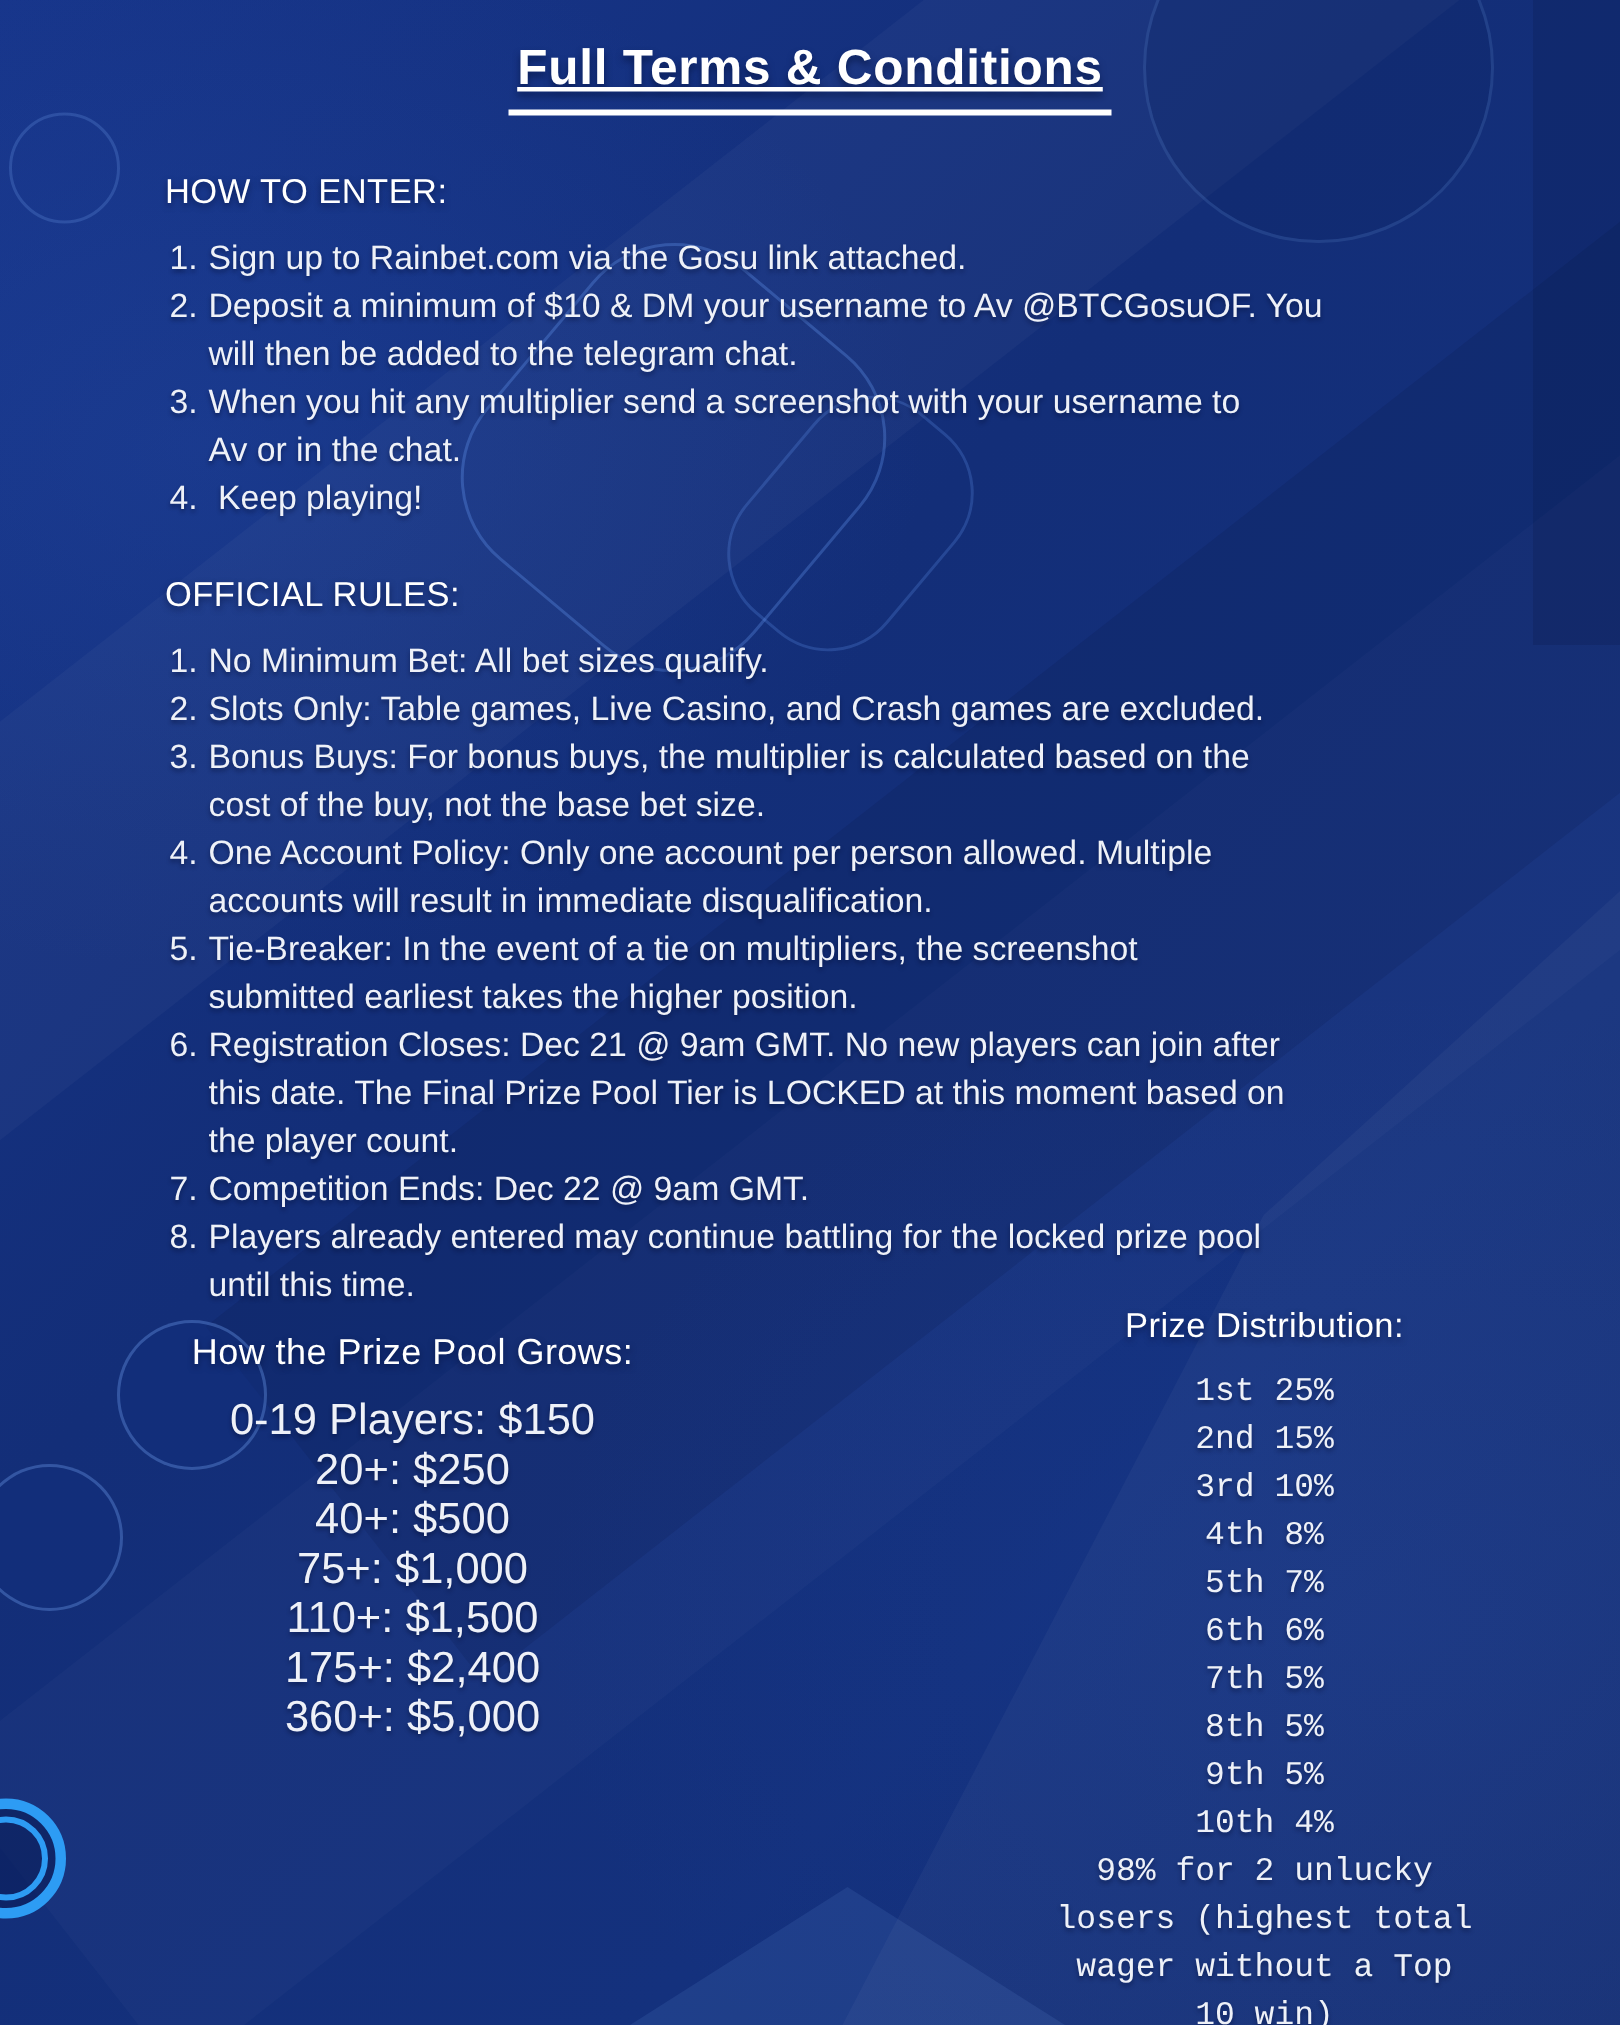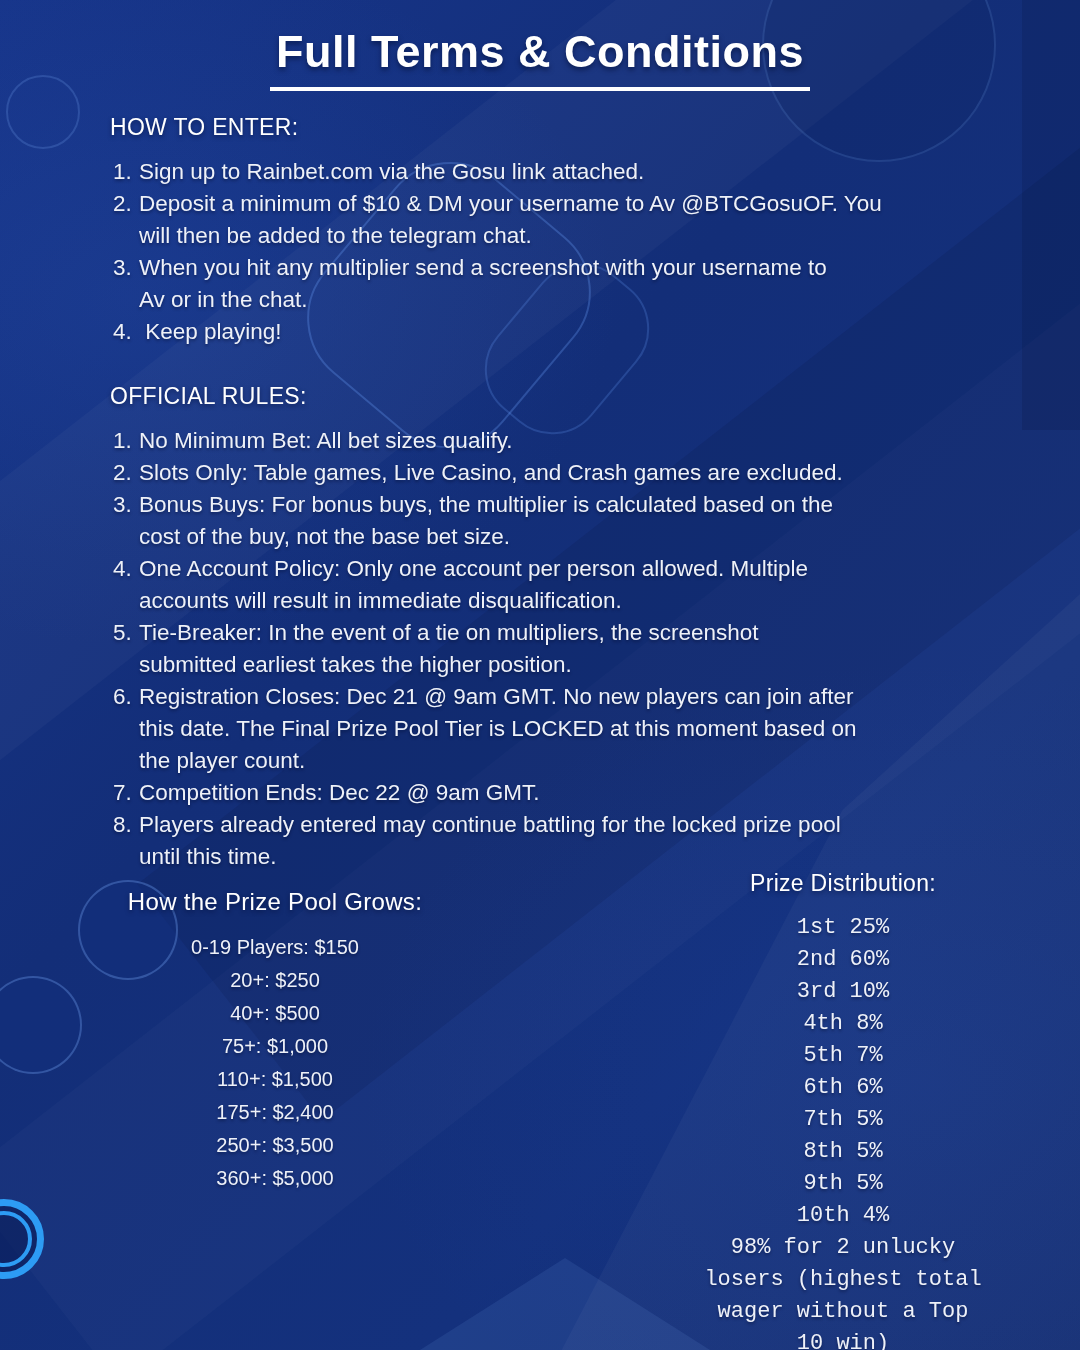--- a/index.html
+++ b/index.html
@@ -37,36 +37,37 @@
     border-radius: 50%; border: 7px solid #2d9cf4; background: rgba(10,30,90,0.6);
   }
   .logo-partial::after {
     content: ""; position: absolute; inset: 5px;
     border-radius: 50%; border: 4px solid #2d9cf4;
   }
   
   .title-wrap { position: absolute; top: 26px; left: 0; width: 100%; text-align: center; }
   .title-wrap span {
     display: inline-block;
-    font-size: 45px; font-weight: 800; color: #ffffff; letter-spacing: 0.5px;
+    font-size: 33px; font-weight: 800; color: #ffffff; letter-spacing: 0.5px;
     border-bottom: 4px solid #ffffff; padding: 0 6px 9px 6px;
     text-shadow: 0 3px 5px rgba(0,12,50,0.55);
+    text-decoration: underline;
   }
   section { position: absolute; }
   h2 { margin: 15px; font-size: 23px; font-weight: 400; color: #ffffff; letter-spacing: 0.3px; text-shadow: 0 2px 4px rgba(0,12,50,0.55); }
   #howto { left: 95px; top: 99px; width: 905px; }
   #rules { left: 95px; top: 368px; width: 905px; }
   ol { list-style: none; margin: 3px 0 0 0; padding: 0 0 0 18px; }
   li { display: flex; font-size: 22.5px; line-height: 32px; color: #eef1f8; text-shadow: 0 2px 3px rgba(0,10,45,0.45); }
   li .num { flex: 0 0 26px; white-space: pre; }
   li .txt { flex: 1; white-space: pre-wrap; }
   #pool { left: 60px; top: 873px; width: 430px; text-align: center; }
   #pool h2 { font-size: 24px; }
   #pool .rows { margin-top: 4px; }
-  #pool .row { font-size: 20px; line-height: 33px; color: #eef1f8; text-shadow: 0 2px 3px rgba(0,10,45,0.45); }
+  #pool .row { font-size: 29px; line-height: 33px; color: #eef1f8; text-shadow: 0 2px 3px rgba(0,10,45,0.45); }
   #dist { left: 693px; top: 855px; width: 300px; text-align: center; }
   #dist h2 { font-size: 23px; }
   #dist .rows { margin-top: 6px; font-family: Liberation Mono, monospace; }
   #dist .row { font-size: 22px; line-height: 32px; color: #eef1f8; white-space: pre-wrap; text-shadow: 0 2px 3px rgba(0,10,45,0.45); }
 </style>
 </head>
 <body>
 
 <div class="page">
 
@@ -177,34 +178,33 @@
         <div class="row">20+: $250</div>
 
         <div class="row">40+: $500</div>
 
         <div class="row">75+: $1,000</div>
 
         <div class="row">110+: $1,500</div>
 
         <div class="row">175+: $2,400</div>
 
-        <div class="row">250+: $3,500</div>
 
         <div class="row">360+: $5,000</div>
 
       </div>
   </section>
 
   <section id="dist">
     <h2>Prize Distribution:</h2>
     <div class="rows">
 
         <div class="row">1st 25%</div>
 
-        <div class="row">2nd 60%</div>
+        <div class="row">2nd 15%</div>
 
         <div class="row">3rd 10%</div>
 
         <div class="row">4th 8%</div>
 
         <div class="row">5th 7%</div>
 
         <div class="row">6th 6%</div>
 
         <div class="row">7th 5%</div>

